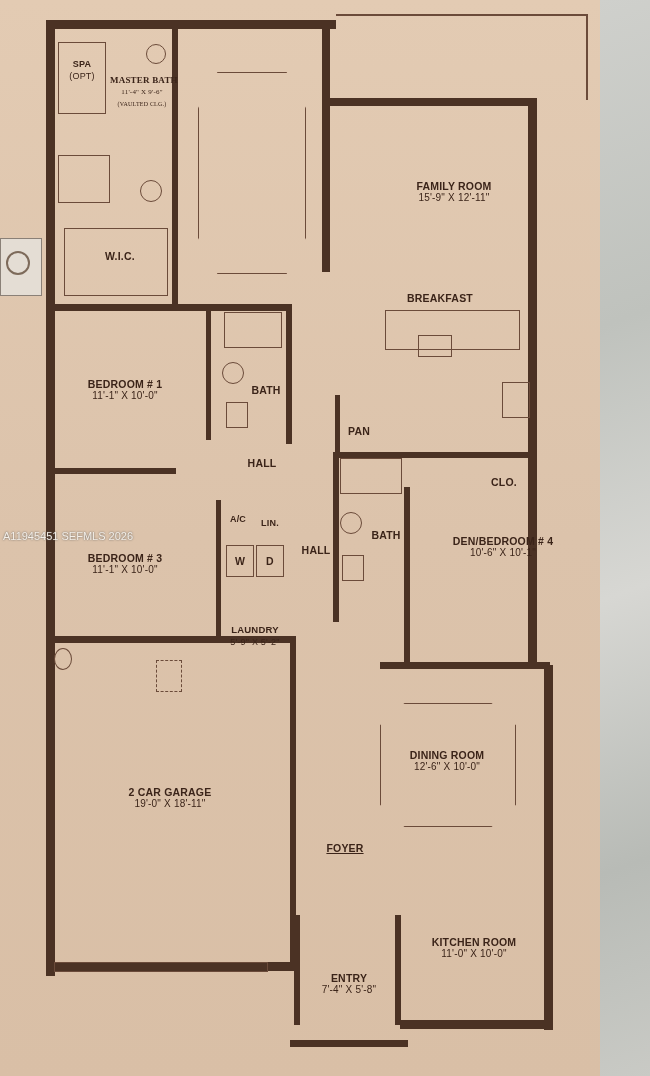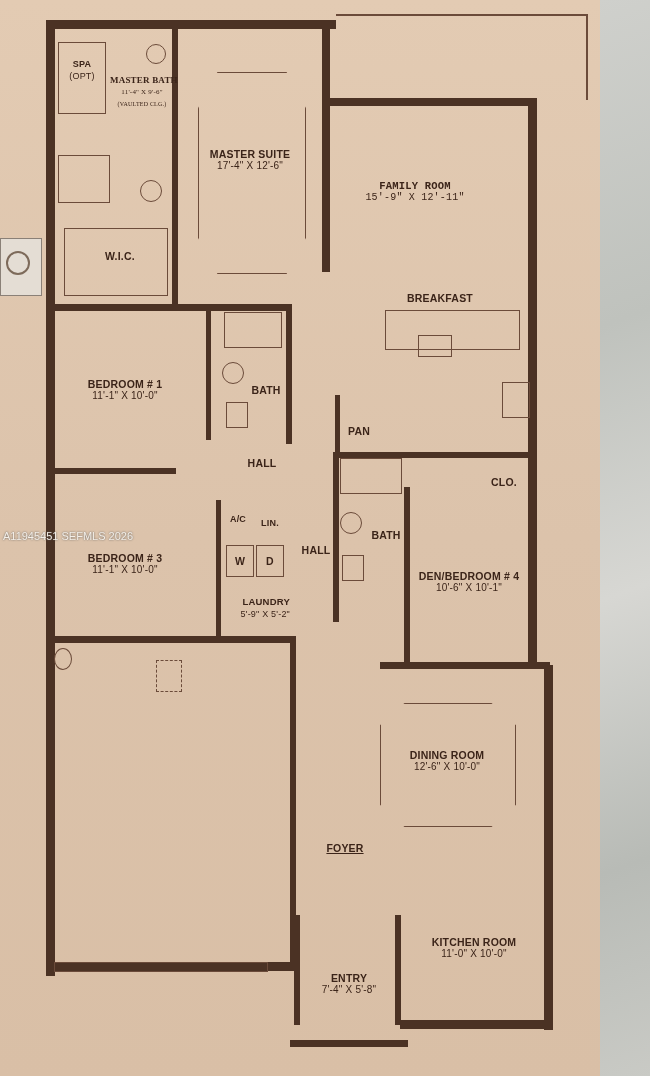--- a/index.html
+++ b/index.html
@@ -93,56 +93,56 @@
   <div class="fix" style="left:256px;top:545px;width:28px;height:32px;"></div>
   <div class="fix" style="left:54px;top:648px;width:18px;height:22px;border-radius:50%;"></div>
   <div class="fix" style="left:156px;top:660px;width:26px;height:32px;border-style:dashed;"></div>
   <div class="octo" style="left:380px;top:703px;width:134px;height:122px;"></div>
   <div class="fix" style="left:54px;top:962px;width:214px;height:10px;"></div>
 
   <div class="lbl" style="left:64px;top:58px;width:36px;font-size:9px;">
     <span>SPA</span><span class="dim" style="font-size:9px;">(OPT)</span></div>
   <div class="lbl" style="left:110px;top:74px;width:64px;font-size:9px;font-family:'Liberation Serif',serif;">
     <span>MASTER BATH</span><span class="dim" style="font-size:7px;">11'-4" X 9'-6"</span><span class="dim" style="font-size:6px;">(VAULTED CLG.)</span></div>
-  <div class="lbl" style="left:190px;top:148px;width:120px;">
-    <span>MASTER SUITE</span><span class="dim">17'-4" X 12'-6"</span></div>
   <div class="lbl" style="left:90px;top:250px;width:60px;">
     <span>W.I.C.</span></div>
-  <div class="lbl" style="left:350px;top:180px;width:130px;font-family:Liberation Mono, monospace;">
+  <div class="lbl" style="left:389px;top:180px;width:130px;">
     <span>FAMILY ROOM</span><span class="dim">15'-9" X 12'-11"</span></div>
   <div class="lbl" style="left:390px;top:292px;width:100px;">
     <span>BREAKFAST</span></div>
   <div class="lbl" style="left:342px;top:425px;width:34px;">
     <span>PAN</span></div>
   <div class="lbl" style="left:60px;top:378px;width:130px;">
     <span>BEDROOM # 1</span><span class="dim">11'-1" X 10'-0"</span></div>
   <div class="lbl" style="left:246px;top:384px;width:40px;">
     <span>BATH</span></div>
   <div class="lbl" style="left:240px;top:457px;width:44px;">
     <span>HALL</span></div>
   <div class="lbl" style="left:226px;top:513px;width:24px;font-size:9px;">
     <span>A/C</span></div>
   <div class="lbl" style="left:256px;top:517px;width:28px;font-size:9px;">
     <span>LIN.</span></div>
   <div class="lbl" style="left:60px;top:552px;width:130px;">
     <span>BEDROOM # 3</span><span class="dim">11'-1" X 10'-0"</span></div>
-  <div class="lbl" style="left:220px;top:596px;width:70px;font-size:9.5px;text-align:right;">
+  <div class="lbl" style="left:220px;top:624px;width:70px;font-size:9.5px;">
     <span>LAUNDRY</span><span class="dim" style="font-size:9px;">5'-9" X 5'-2"</span></div>
   <div class="lbl" style="left:226px;top:555px;width:28px;">
     <span>W</span></div>
   <div class="lbl" style="left:256px;top:555px;width:28px;">
     <span>D</span></div>
   <div class="lbl" style="left:296px;top:544px;width:40px;">
     <span>HALL</span></div>
   <div class="lbl" style="left:366px;top:529px;width:40px;">
     <span>BATH</span></div>
   <div class="lbl" style="left:484px;top:476px;width:40px;">
     <span>CLO.</span></div>
-  <div class="lbl" style="left:404px;top:570px;width:130px;">
+  <div class="lbl" style="left:404px;top:535px;width:130px;padding-left:34px;">
     <span>DEN/BEDROOM # 4</span><span class="dim">10'-6" X 10'-1"</span></div>
+  <div class="lbl" style="left:90px;top:786px;width:160px;">
+    <span>2 CAR GARAGE</span><span class="dim">19'-0" X 18'-11"</span></div>
   <div class="lbl" style="left:392px;top:749px;width:110px;">
     <span>DINING ROOM</span><span class="dim">12'-6" X 10'-0"</span></div>
   <div class="lbl" style="left:318px;top:842px;width:54px;text-decoration:underline;">
     <span>FOYER</span></div>
   <div class="lbl" style="left:414px;top:936px;width:120px;">
     <span>KITCHEN ROOM</span><span class="dim">11'-0" X 10'-0"</span></div>
   <div class="lbl" style="left:304px;top:972px;width:90px;">
     <span>ENTRY</span><span class="dim">7'-4" X 5'-8"</span></div>
 
   <div class="watermark">A11945451 SEFMLS 2026</div>

